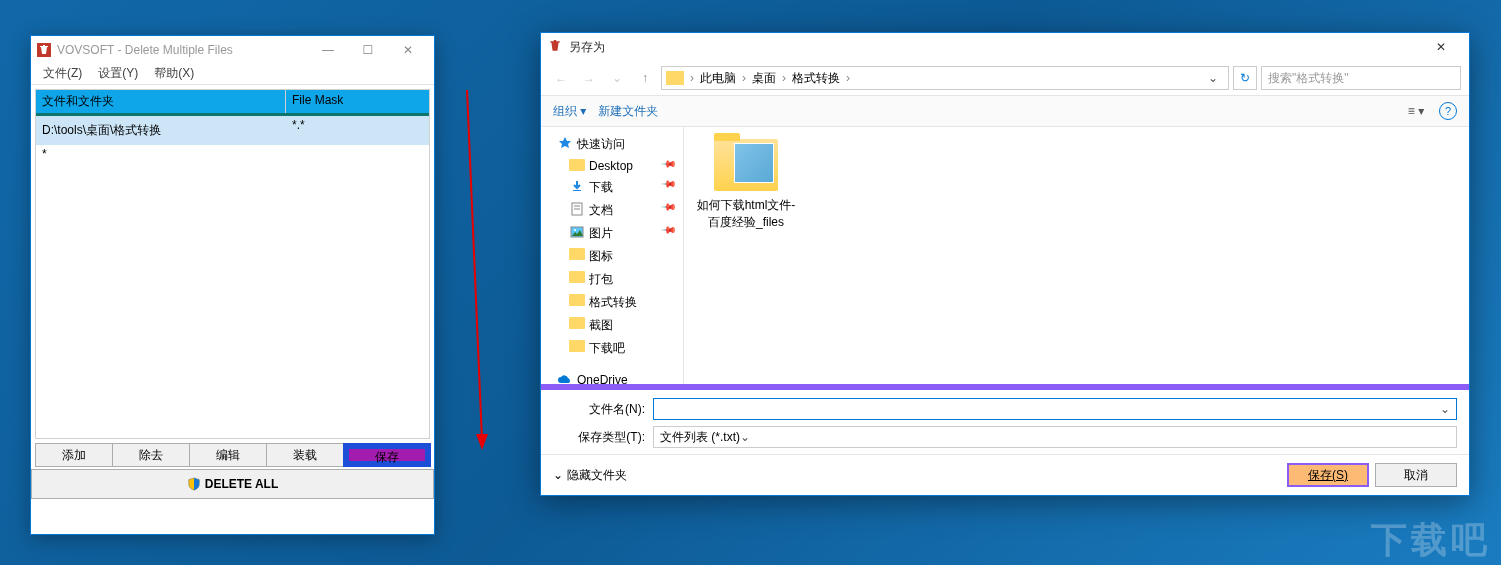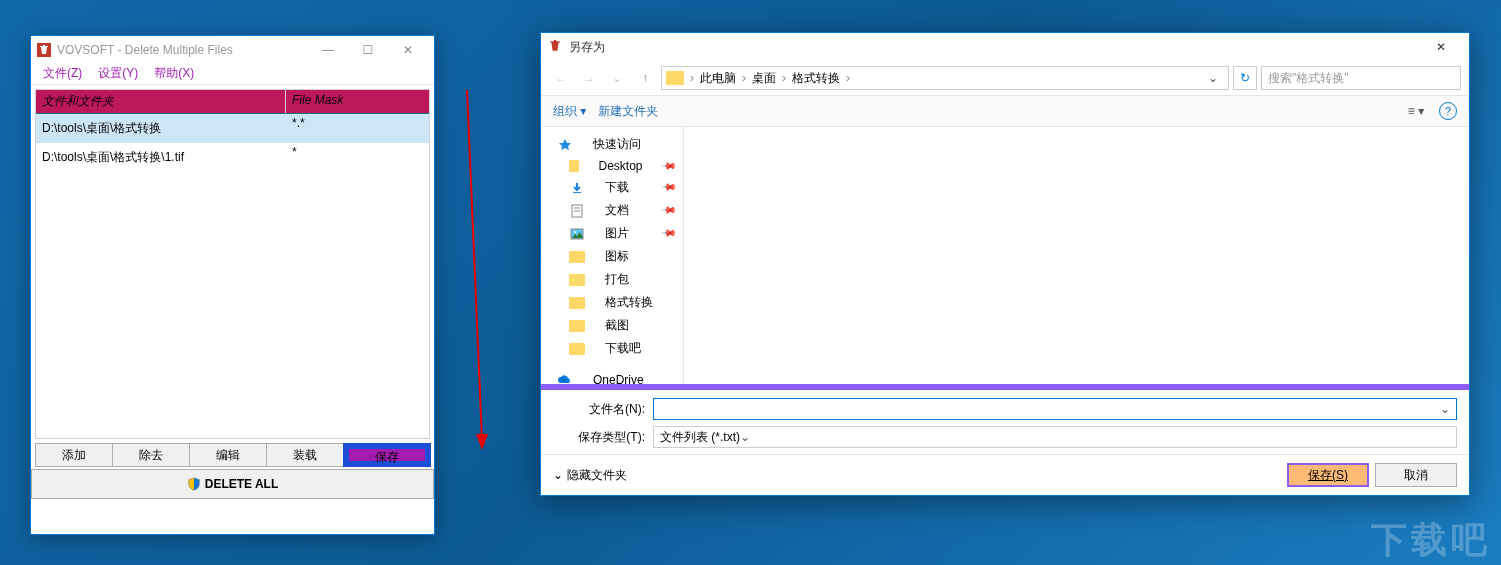--- a/index.html
+++ b/index.html
@@ -4,24 +4,24 @@
 <style>
 * { box-sizing: border-box; margin: 0; padding: 0; font-family: "Microsoft YaHei", "Segoe UI", sans-serif; font-size: 12px; }
 body { background: linear-gradient(135deg, #1168a8 0%, #0d5a95 50%, #1a7cc0 100%); width: 1501px; height: 565px; position: relative; overflow: hidden; }
 
 
 .app-window { position: absolute; left: 30px; top: 35px; width: 405px; height: 500px; background: #fff; border: 1px solid #0078d7; box-shadow: 0 4px 20px rgba(0,0,0,0.3); }
 .app-titlebar { height: 27px; display: flex; align-items: center; padding: 0 6px; background: #fff; color: #999; }
 .app-titlebar .title-icon { width: 14px; height: 14px; background: #c0392b; margin-right: 6px; display: inline-flex; align-items: center; justify-content: center; }
 .app-titlebar .title-text { flex: 1; color: #999; }
 .winbtn { width: 40px; height: 22px; display: inline-flex; align-items: center; justify-content: center; color: #888; }
-.menubar { height: 22px; display: flex; align-items: center; padding: 0 4px; color: #a21caf; border-bottom: 1px solid #e5e5e5; }
+.menubar { height: 22px; display: flex; align-items: center; padding: 0 4px; color: #404040; border-bottom: 1px solid #e5e5e5; }
 .menubar span { padding: 2px 8px; }
 .file-panel { margin: 4px; border: 1px solid #d0d0d0; height: 350px; background: #fff; }
-.file-header { display: flex; background: #be185d; border-bottom: 1px solid #0f766e; font-style: italic; }
+.file-header { display: flex; background: #0ea5e9; border-bottom: 3px solid #0f766e; }
 .file-header .col1 { width: 250px; padding: 3px 6px; border-right: 1px solid #d0d0d0; }
 .file-header .col2 { flex: 1; padding: 3px 6px; }
 .file-row { display: flex; }
 .file-row .col1 { width: 250px; padding: 6px 6px; }
 .file-row .col2 { flex: 1; padding: 2px 6px; }
 .file-row.selected { background: #cde6f7; }
 .btn-row { display: flex; margin: 2px 4px; gap: 0; }
 .btn-row button { flex: 1; height: 24px; background: #f0f0f0; border: 1px solid #adadad; margin-right: -1px; }
 .btn-row button.highlighted { border: 6px solid #1d4ed8; background: #a21caf; }
 .deleteall { }
@@ -47,21 +47,21 @@
 .toolbar-row { height: 32px; display: flex; align-items: center; gap: 12px; padding: 0 12px; border-top: 1px solid #e5e5e5; border-bottom: 1px solid #e5e5e5; background: #fafafa; }
 .toolbar-row .org { color: #1e6fb8; }
 .toolbar-row .spacer { flex: 1; }
 .view-btn { width: 22px; height: 22px; display: inline-flex; align-items: center; justify-content: center; color: #555; }
 .help-btn { width: 18px; height: 18px; border-radius: 50%; border: 1px solid #0078d7; color: #0078d7; display: inline-flex; align-items: center; justify-content: center; font-size: 11px; }
 .body-area { flex: 1; display: flex; overflow: hidden; }
 .nav-pane { width: 143px; border-right: 1px solid #e5e5e5; overflow-y: auto; padding: 6px 0; position: relative; }
 .nav-pane::-webkit-scrollbar { width: 16px; }
 .nav-pane::-webkit-scrollbar-track { background: #f0f0f0; }
 .nav-pane::-webkit-scrollbar-thumb { background: #c0c0c0; }
-.nav-item { display: flex; align-items: center; padding: 3px 8px 3px 16px; gap: 20px; }
+.nav-item { display: flex; align-items: flex-start; padding: 3px 8px 3px 16px; gap: 4px; }
 .nav-item.selected { background: #cde8ff; }
 .nav-item .pin { margin-left: auto; color: #888; font-size: 10px; transform: rotate(45deg); }
 .ni-icon { width: 16px; height: 14px; display: inline-flex; align-items: center; justify-content: center; }
 .folder-ico { width: 16px; height: 12px; background: #ffd867; border-radius: 1px; }
 .content-pane { flex: 1; padding: 12px; display: flex; align-items: flex-start; }
 .content-item { width: 100px; text-align: center; }
 .content-folder { width: 64px; height: 52px; margin: 0 auto 6px; background: linear-gradient(#ffe29a, #ffd24d); border-radius: 2px; position: relative; }
 .content-folder::before { content: ""; position: absolute; top: -6px; left: 0; width: 26px; height: 8px; background: #ffd24d; border-radius: 2px 2px 0 0; }
 .content-folder-inner { position: absolute; right: 4px; top: 4px; width: 40px; height: 40px; background: linear-gradient(135deg,#7fc3e8,#5aa9d6); border: 1px solid #fff; }
 .bottom-form { padding: 8px 12px 0 12px; border-top: 6px solid #8b5cf6; }
@@ -106,21 +106,20 @@
   <div class="file-panel">
     <div class="file-header">
       <div class="col1">文件和文件夹</div>
       <div class="col2">File Mask</div>
     </div>
     <div class="file-row selected">
       <div class="col1">D:\tools\桌面\格式转换</div>
       <div class="col2">*.*</div>
     </div>
     <div class="file-row">
-      <div class="col1">D:\tools\桌面\格式转换\1.tif</div>
       <div class="col2">*</div>
     </div>
   </div>
   <div class="btn-row">
     <button>添加</button>
     <button>除去</button>
     <button>编辑</button>
     <button>装载</button>
     <button class="highlighted">保存</button>
   </div>
@@ -260,20 +259,28 @@
       <div class="nav-item selected">
         <span class="ni-icon">
             <svg width="14" height="12" viewBox="0 0 14 12">
               <rect x="1" y="1" width="12" height="8" fill="#1e88e5" stroke="#555"></rect>
               <rect x="5" y="10" width="4" height="1" fill="#888"></rect>
             </svg>
           </span>
         <span>此电脑</span>
       </div>
     </div>
+    <div class="content-pane">
+      <div class="content-item">
+        <div class="content-folder">
+            <div class="content-folder-inner"></div>
+          </div>
+        <div>如何下载html文件-百度经验_files</div>
+      </div>
+    </div>
   </div>
   <div class="bottom-form">
     <div class="form-row">
       <label>文件名(N):</label>
       <div class="field">
         <span></span>
         <span class="caret" style="margin-left:auto">⌄</span>
       </div>
     </div>
     <div class="form-row">

